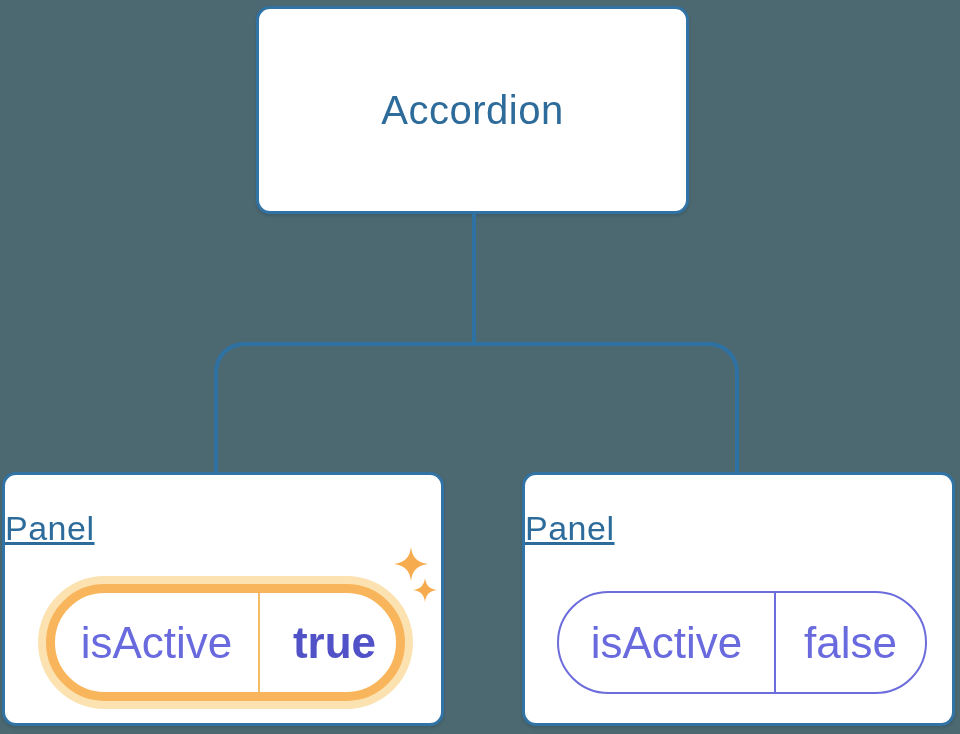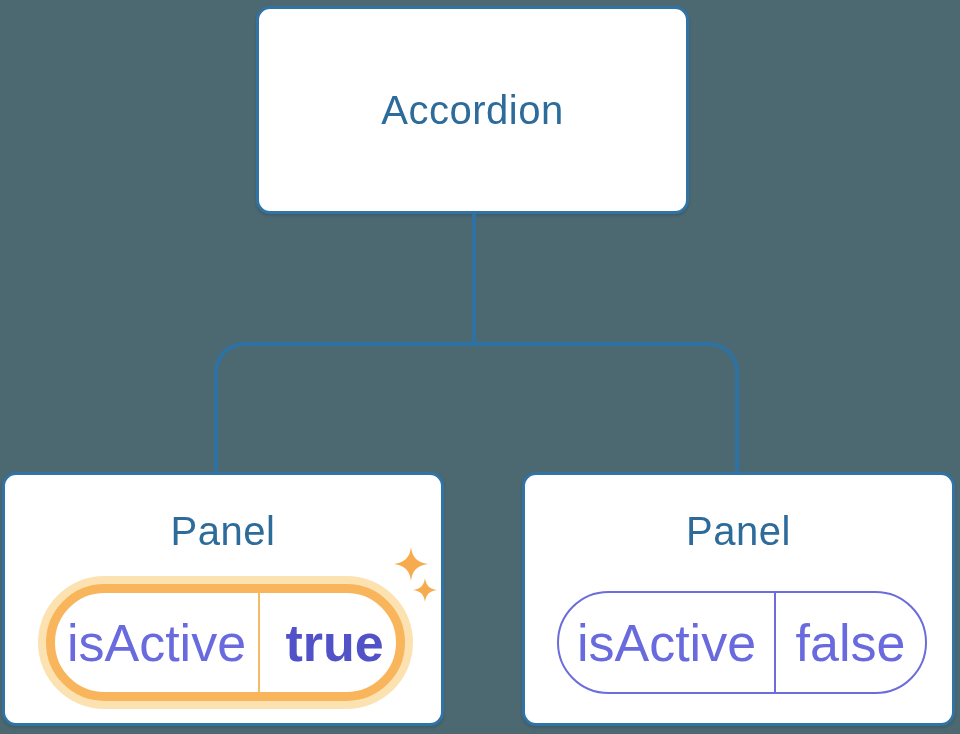--- a/index.html
+++ b/index.html
@@ -21,22 +21,23 @@
   }
   .node-accordion{left:256px;top:6px;width:433px;height:208px;display:flex;align-items:center;justify-content:center;}
   .node-panel-left{left:2px;top:472px;width:442px;height:254px;}
   .node-panel-right{left:522px;top:472px;width:433px;height:254px;}
   .node-label{
     font-size:40px;font-weight:500;letter-spacing:.5px;
     color:var(--node-text,#2D6B9B);
   }
   .panel-title{
     position:absolute;left:0;top:34px;width:100%;
-    text-align:center;font-size:40px;font-weight:500;letter-spacing:.5px;
+    font-size:34px;font-weight:500;letter-spacing:.5px;
     color:var(--node-text,#2D6B9B);
+    text-decoration:underline;
   }
   
   .connector-stem{
     position:absolute;left:472px;top:214px;width:4px;height:130px;
     background:var(--connector,#2E72A4);
   }
   .connector-bracket{
     position:absolute;left:214px;top:342px;width:525px;height:130px;
     box-sizing:border-box;
     border-top:4px solid var(--connector,#2E72A4);
@@ -53,21 +54,21 @@
     left:41px;top:109px;width:359px;height:117px;
     border:9px solid var(--highlight-ring,#F8B55C);
     box-shadow:0 0 0 8px var(--highlight-glow,#FBE2B0);
   }
   .pill-inactive{
     left:32px;top:116px;width:370px;height:103px;
     border:2px solid var(--pill-border,#6C6CDC);
   }
   .pill-cell{
     display:flex;align-items:center;justify-content:center;
-    font-size:52px;color:var(--state-text,#6A6ADF);
+    font-size:44px;color:var(--state-text,#6A6ADF);
     box-sizing:border-box;
   }
   .pill-active .cell-key{width:203px;}
   .pill-active .cell-value{
     flex:1;font-weight:700;color:var(--state-value-active,#5252C8);
     border-left:2px solid var(--highlight-divider,#F5BC68);
     padding-left:13px;
   }
   .pill-inactive .cell-key{width:215px;}
   .pill-inactive .cell-value{

